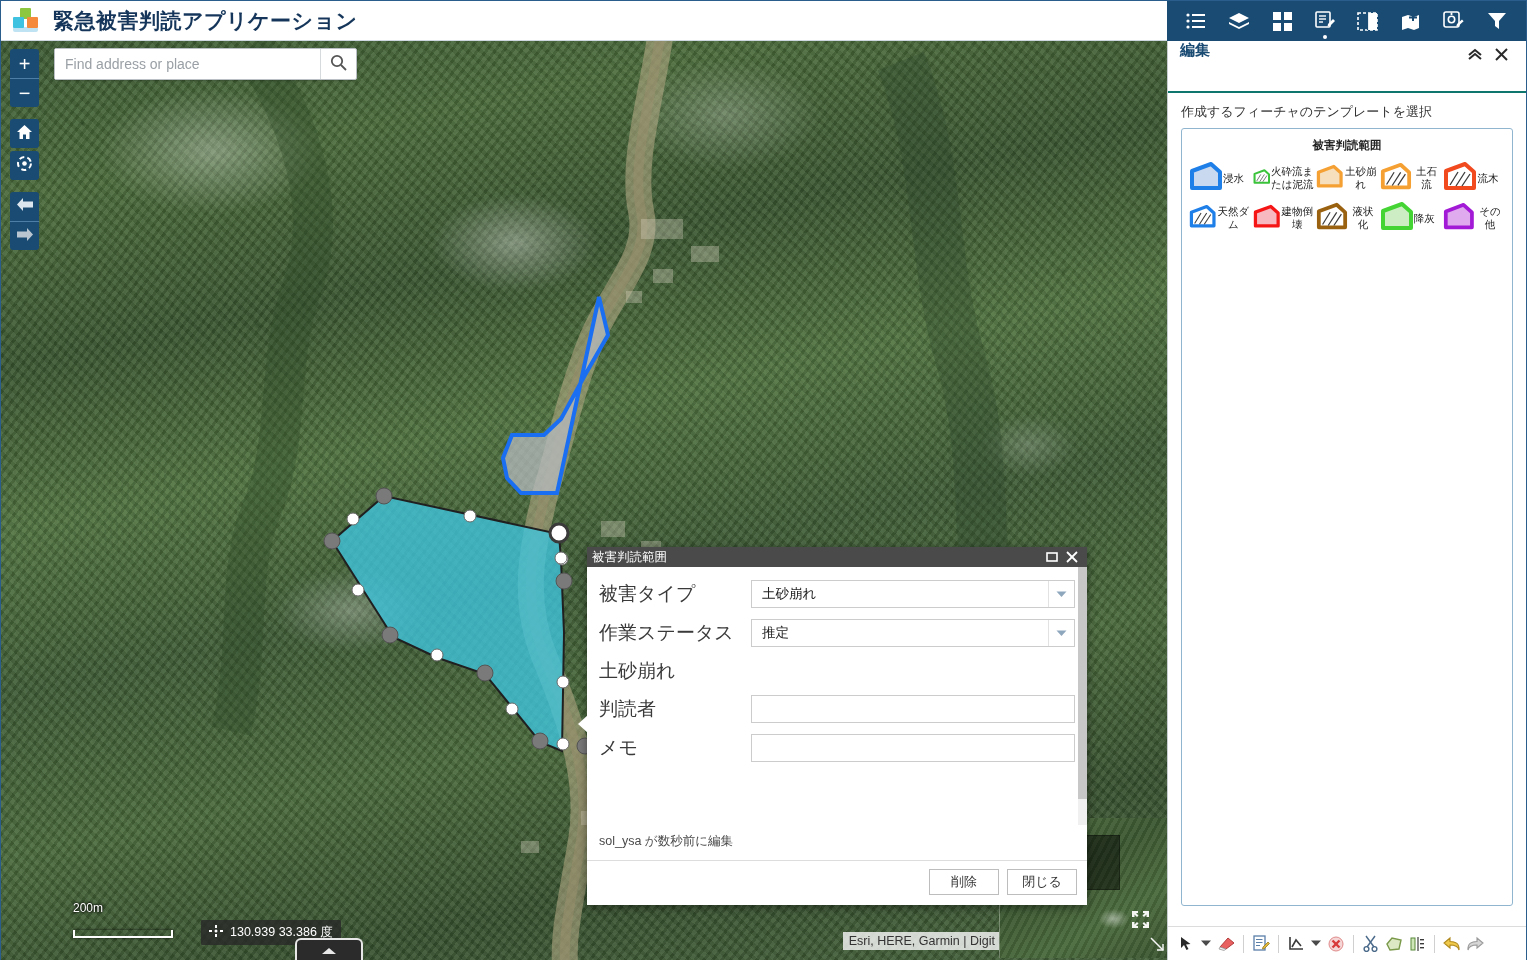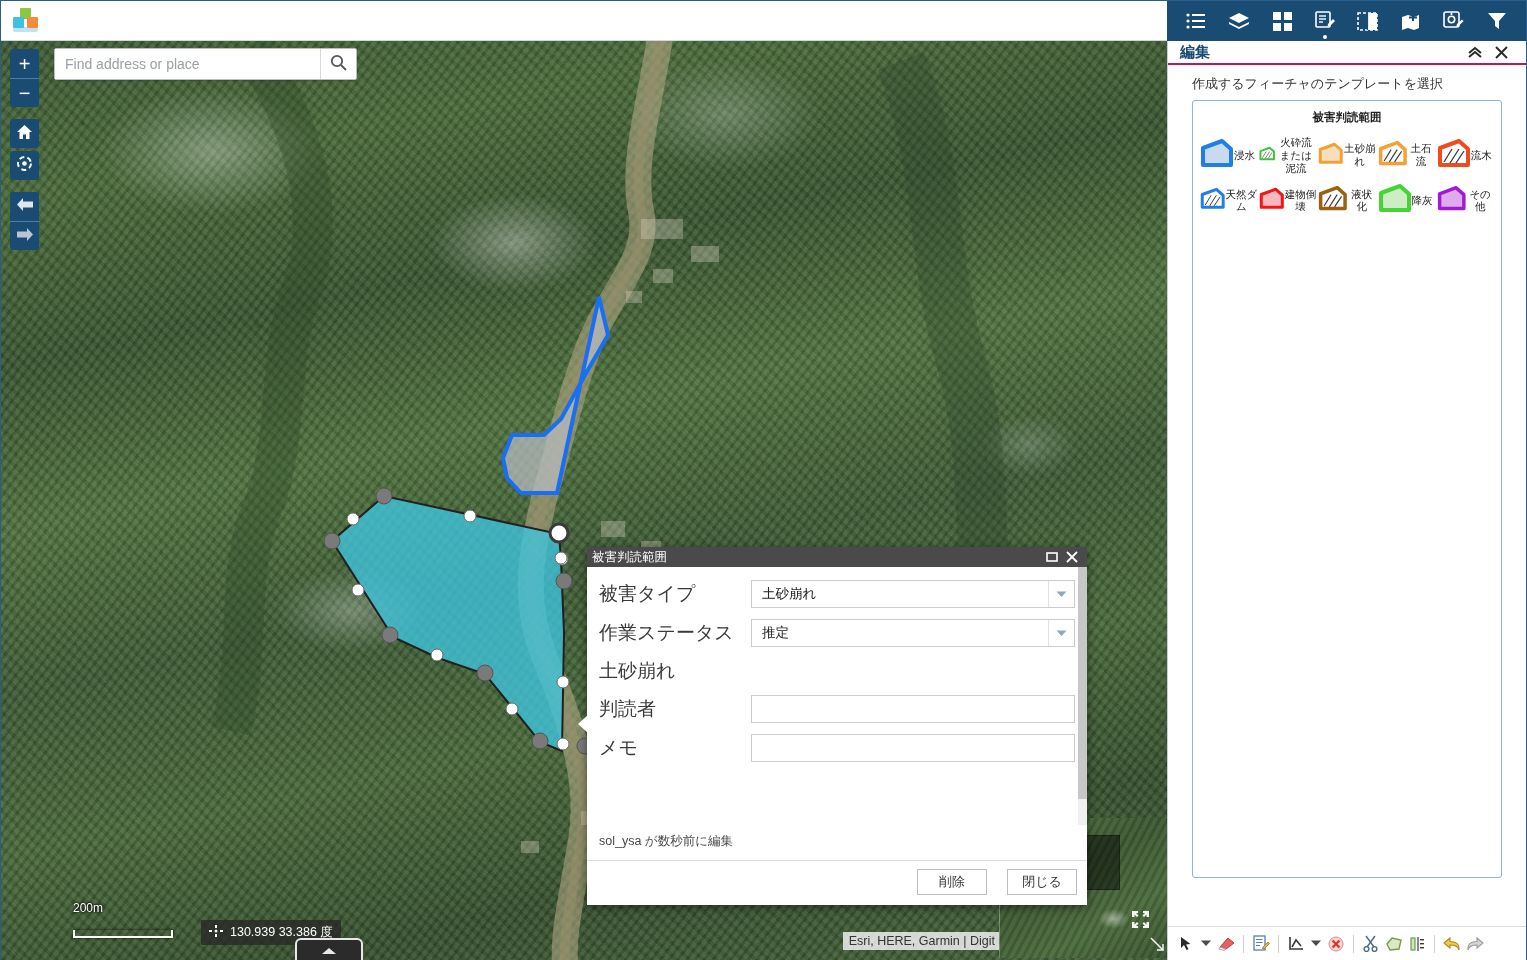--- a/index.html
+++ b/index.html
@@ -186,21 +186,21 @@
     position: absolute; right: 1px; top: 1px; width: 26px; height: 26px;
     border-left: 1px solid #e2e2e2; display: flex; align-items: center;
     justify-content: center; cursor: pointer; color: #8fa7bd;
   }
   #popup-edit-note {
     padding: 6px 12px 10px 12px; font-size: 12.5px; color: #4a4a4a;
     border-bottom: 1px solid #ddd;
     margin-top: 48px;
   }
   #popup-actions {
-    display: flex; justify-content: flex-end; gap: 20px; padding: 8px 10px 10px 10px;
+    display: flex; justify-content: flex-end; gap: 8px; padding: 8px 10px 10px 10px;
   }
   .pbtn {
     min-width: 70px; height: 26px; border: 1px solid #bdbdbd; background: #fff;
     font-size: 13px; color: #333; cursor: pointer;
     font-family: "Liberation Sans", sans-serif;
   }
   #popup-scroll {
     position: absolute; right: 0; top: 20px; width: 9px; height: 258px; background: #f0f0f0;
   }
   #popup-thumb { position: absolute; right: 0; top: 0; width: 9px; height: 232px; background: #c7c7c7; }
@@ -210,27 +210,27 @@
     border-right: 10px solid #fff;
   }
 
   
   #panel {
     position: absolute; right: 0; top: 40px; width: 359px; height: 919px;
     background: #fff; border-left: 1px solid #c8cdd2; z-index: 35;
     display: flex; flex-direction: column;
   }
   #panel-header {
-    height: 24px; display: flex; align-items: center; padding: 0 12px;
-    border-bottom: 2px solid #be185d; flex: 0 0 auto;
+    height: 52px; display: flex; align-items: flex-start; padding: 0 12px;
+    border-bottom: 2px solid #0f766e; flex: 0 0 auto;
   }
   #panel-title { flex: 1; font-size: 15px; color: #1a4b73; font-weight: bold; }
   .ph-btn { width: 26px; height: 26px; display: flex; align-items: center;
             justify-content: center; cursor: pointer; color: #4a4a4a; }
-  #panel-body { flex: 1; padding: 10px 24px; overflow: hidden; }
+  #panel-body { flex: 1; padding: 10px 13px; overflow: hidden; }
   #tpl-prompt { font-size: 13px; color: #333; margin-bottom: 7px; }
   #tpl-box {
     border: 1px solid #8fb5cf; border-radius: 3px; padding: 9px 6px 14px 6px;
     height: 778px;
   }
   #tpl-group-title {
     text-align: center; font-size: 11.5px; font-weight: bold; color: #222; margin-bottom: 7px;
   }
   .tpl-grid { display: grid; grid-template-columns: repeat(5, 1fr); row-gap: 6px; }
   .tpl-item {
@@ -257,20 +257,21 @@
 
 <div id="app">
 
   <div id="header">
     <div id="logo">
       <div class="cube base"></div>
       <div class="cube g"></div>
       <div class="cube b"></div>
       <div class="cube o"></div>
     </div>
+    <div id="app-title">緊急被害判読アプリケーション</div>
   </div>
 
   <div id="toolbar">
     <div class="tb-btn">
       <span>
       <svg width="20" height="18" viewBox="0 0 20 18">
             <g fill="#fff">
         <circle cx="2" cy="3" r="1.6"></circle>
               <rect x="6" y="2" width="13" height="2"></rect>
         <circle cx="2" cy="9" r="1.6"></circle>

